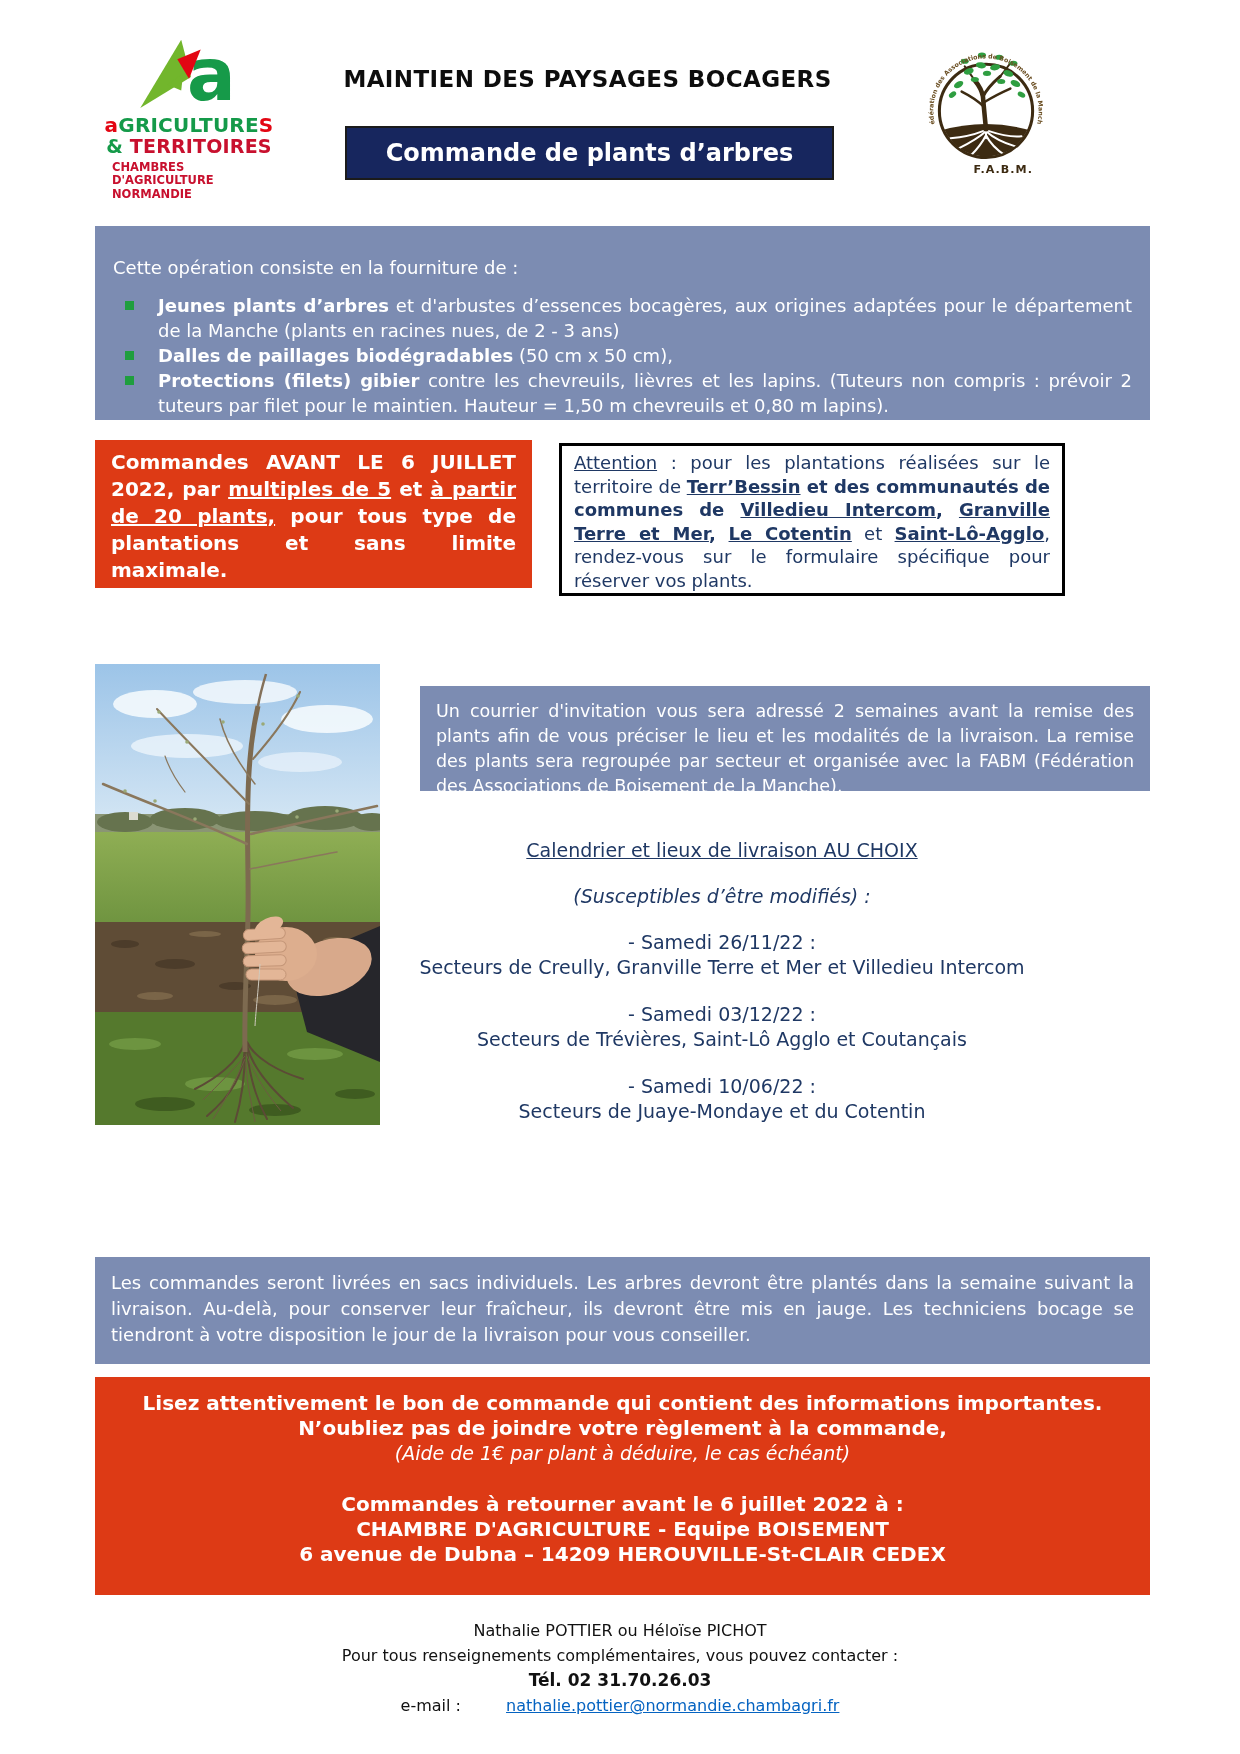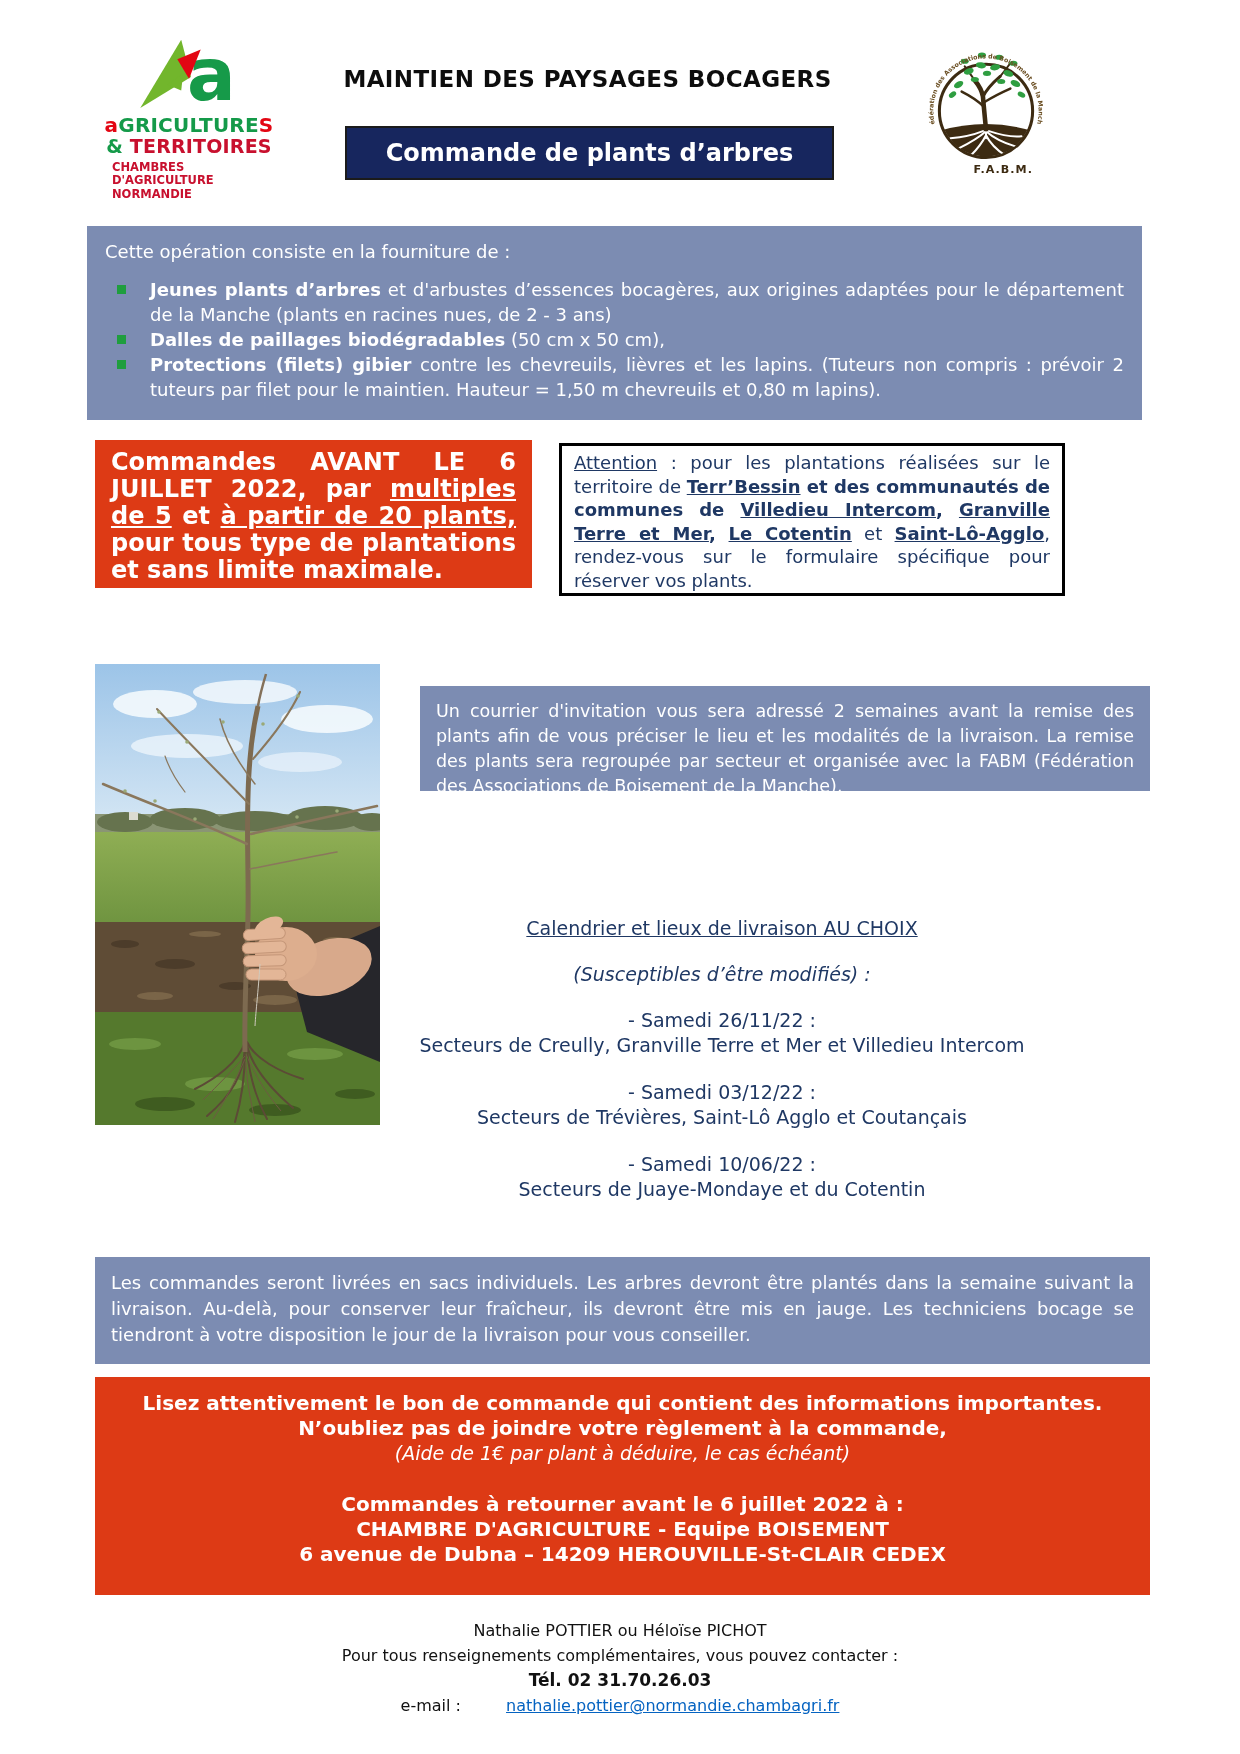--- a/index.html
+++ b/index.html
@@ -19,40 +19,40 @@
               font-size:23px;font-weight:bold;letter-spacing:.4px;color:#0d0d0d;}
   .banner{left:345px;top:126px;width:489px;height:54px;background:#17265e;border:2px solid #1b1b1b;
           box-sizing:border-box;display:flex;align-items:center;justify-content:center;
           color:#fff;font-size:24px;font-weight:bold;}
   .logo-fabm{left:924px;top:44px;width:124px;text-align:center;}
 
   
   .slate{background:#7c8cb2;color:#ffffff;}
   .redbox{background:#dd3a15;color:#ffffff;}
 
-  .box-supply{left:87px;top:226px;width:1055px;height:194px;box-sizing:border-box;
-              padding:13px 18px 0 18px;font-size:18px;line-height:25px;}
+  .box-supply{left:95px;top:226px;width:1055px;height:194px;box-sizing:border-box;
+              padding:29px 18px 0 18px;font-size:18px;line-height:25px;}
   .supply-intro{margin-bottom:13px;}
   .bullet-row{display:flex;align-items:flex-start;}
   .bullet-marker{flex:0 0 auto;width:9px;height:9px;background:#1f9e3e;margin:8px 24px 0 12px;}
   .bullet-text{flex:1 1 auto;text-align:justify;}
 
   .box-deadline{left:95px;top:440px;width:437px;height:148px;box-sizing:border-box;
-                padding:9px 16px;font-size:24px;font-weight:bold;line-height:27px;text-align:justify;}
+                padding:9px 16px;font-size:20px;font-weight:bold;line-height:27px;text-align:justify;}
   .box-attention{left:559px;top:443px;width:506px;height:153px;box-sizing:border-box;
                  background:#fff;border:3px solid #000;padding:5px 12px;
                  color:#1f3864;font-size:18px;line-height:23.5px;text-align:justify;}
 
   .photo{left:95px;top:664px;width:285px;height:461px;}
   .photo svg{display:block;}
 
   .box-invitation{left:420px;top:686px;width:730px;height:105px;box-sizing:border-box;
                   padding:13px 16px;font-size:17.5px;line-height:25px;text-align:justify;}
 
-  .calendar{left:388px;top:916px;width:668px;text-align:center;color:#1f3864;font-size:19px;line-height:25px;}
+  .calendar{left:388px;top:838px;width:668px;text-align:center;color:#1f3864;font-size:19px;line-height:25px;}
   .cal-title{text-decoration:underline;margin-bottom:21px;}
   .cal-sub{font-style:italic;margin-bottom:21px;}
   .cal-entry{margin-bottom:22px;}
 
   .box-delivery{left:95px;top:1257px;width:1055px;height:107px;box-sizing:border-box;
                 padding:13px 16px;font-size:18px;line-height:26px;text-align:justify;}
 
   .box-return{left:95px;top:1377px;width:1055px;height:218px;box-sizing:border-box;
               padding-top:14px;text-align:center;font-size:20px;line-height:25px;}
   .rt-b{font-weight:bold;}

